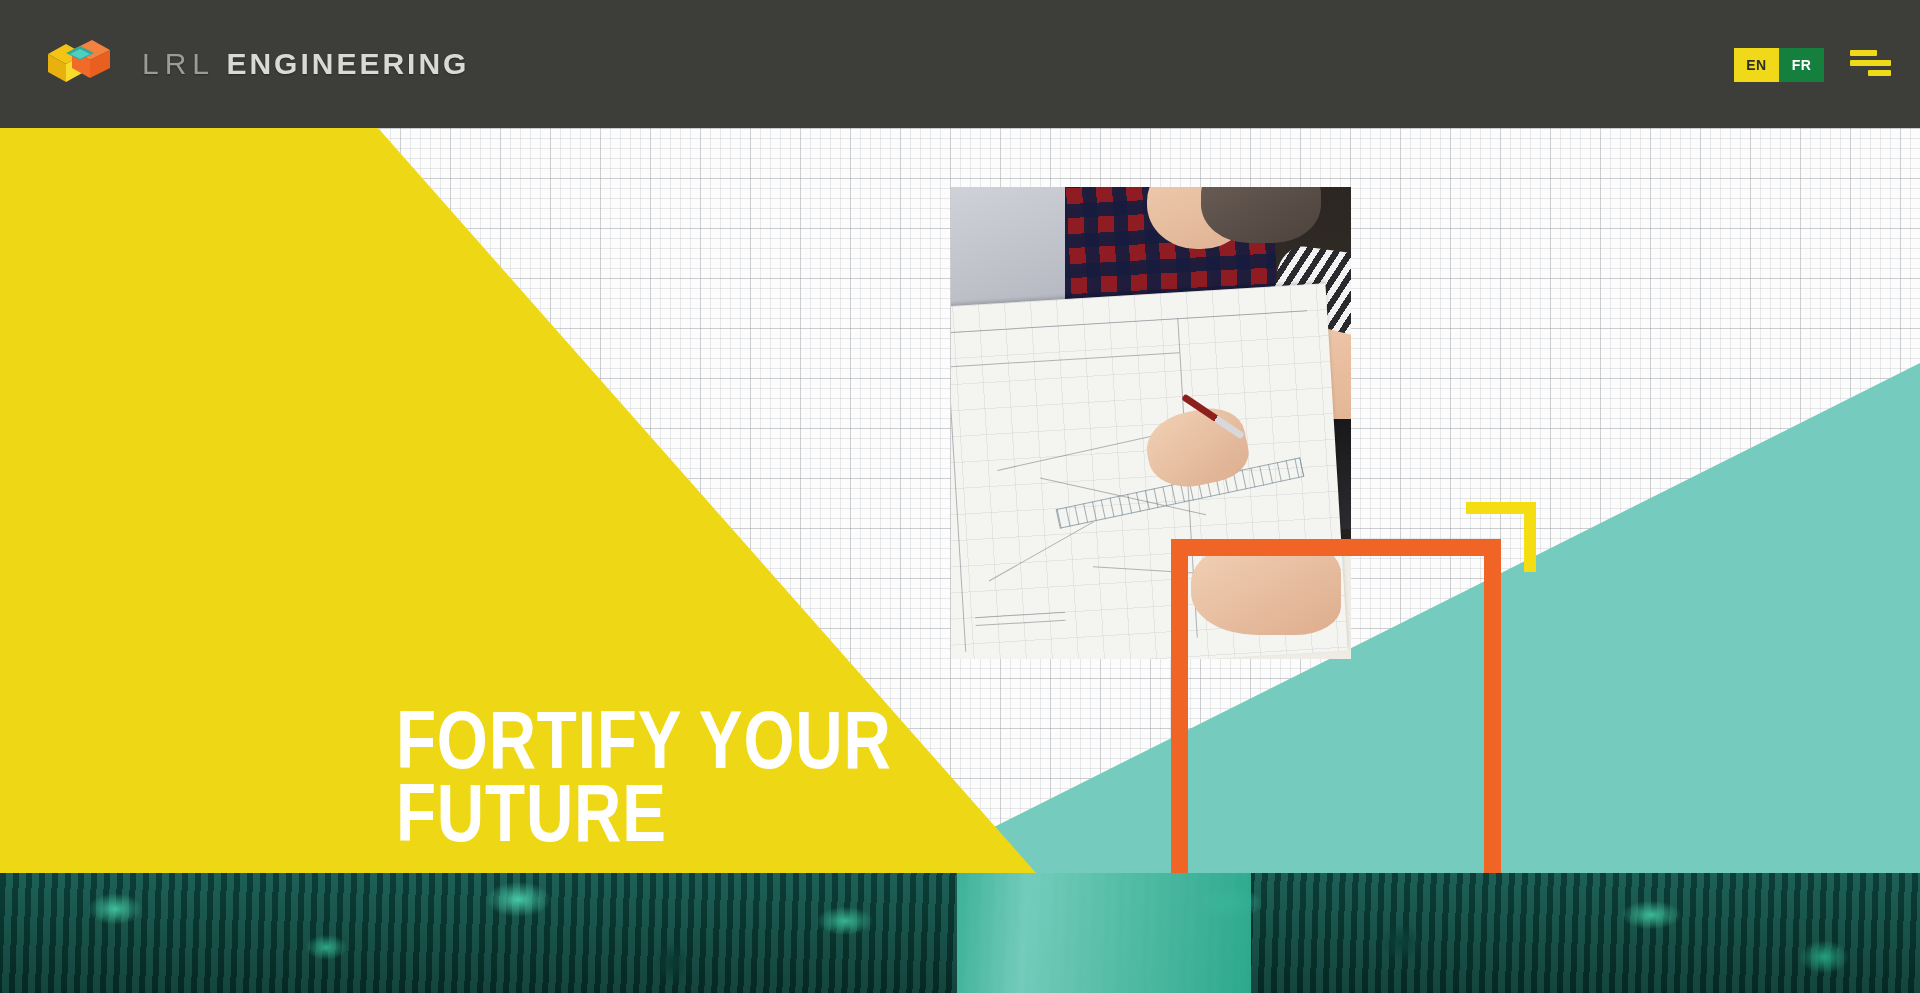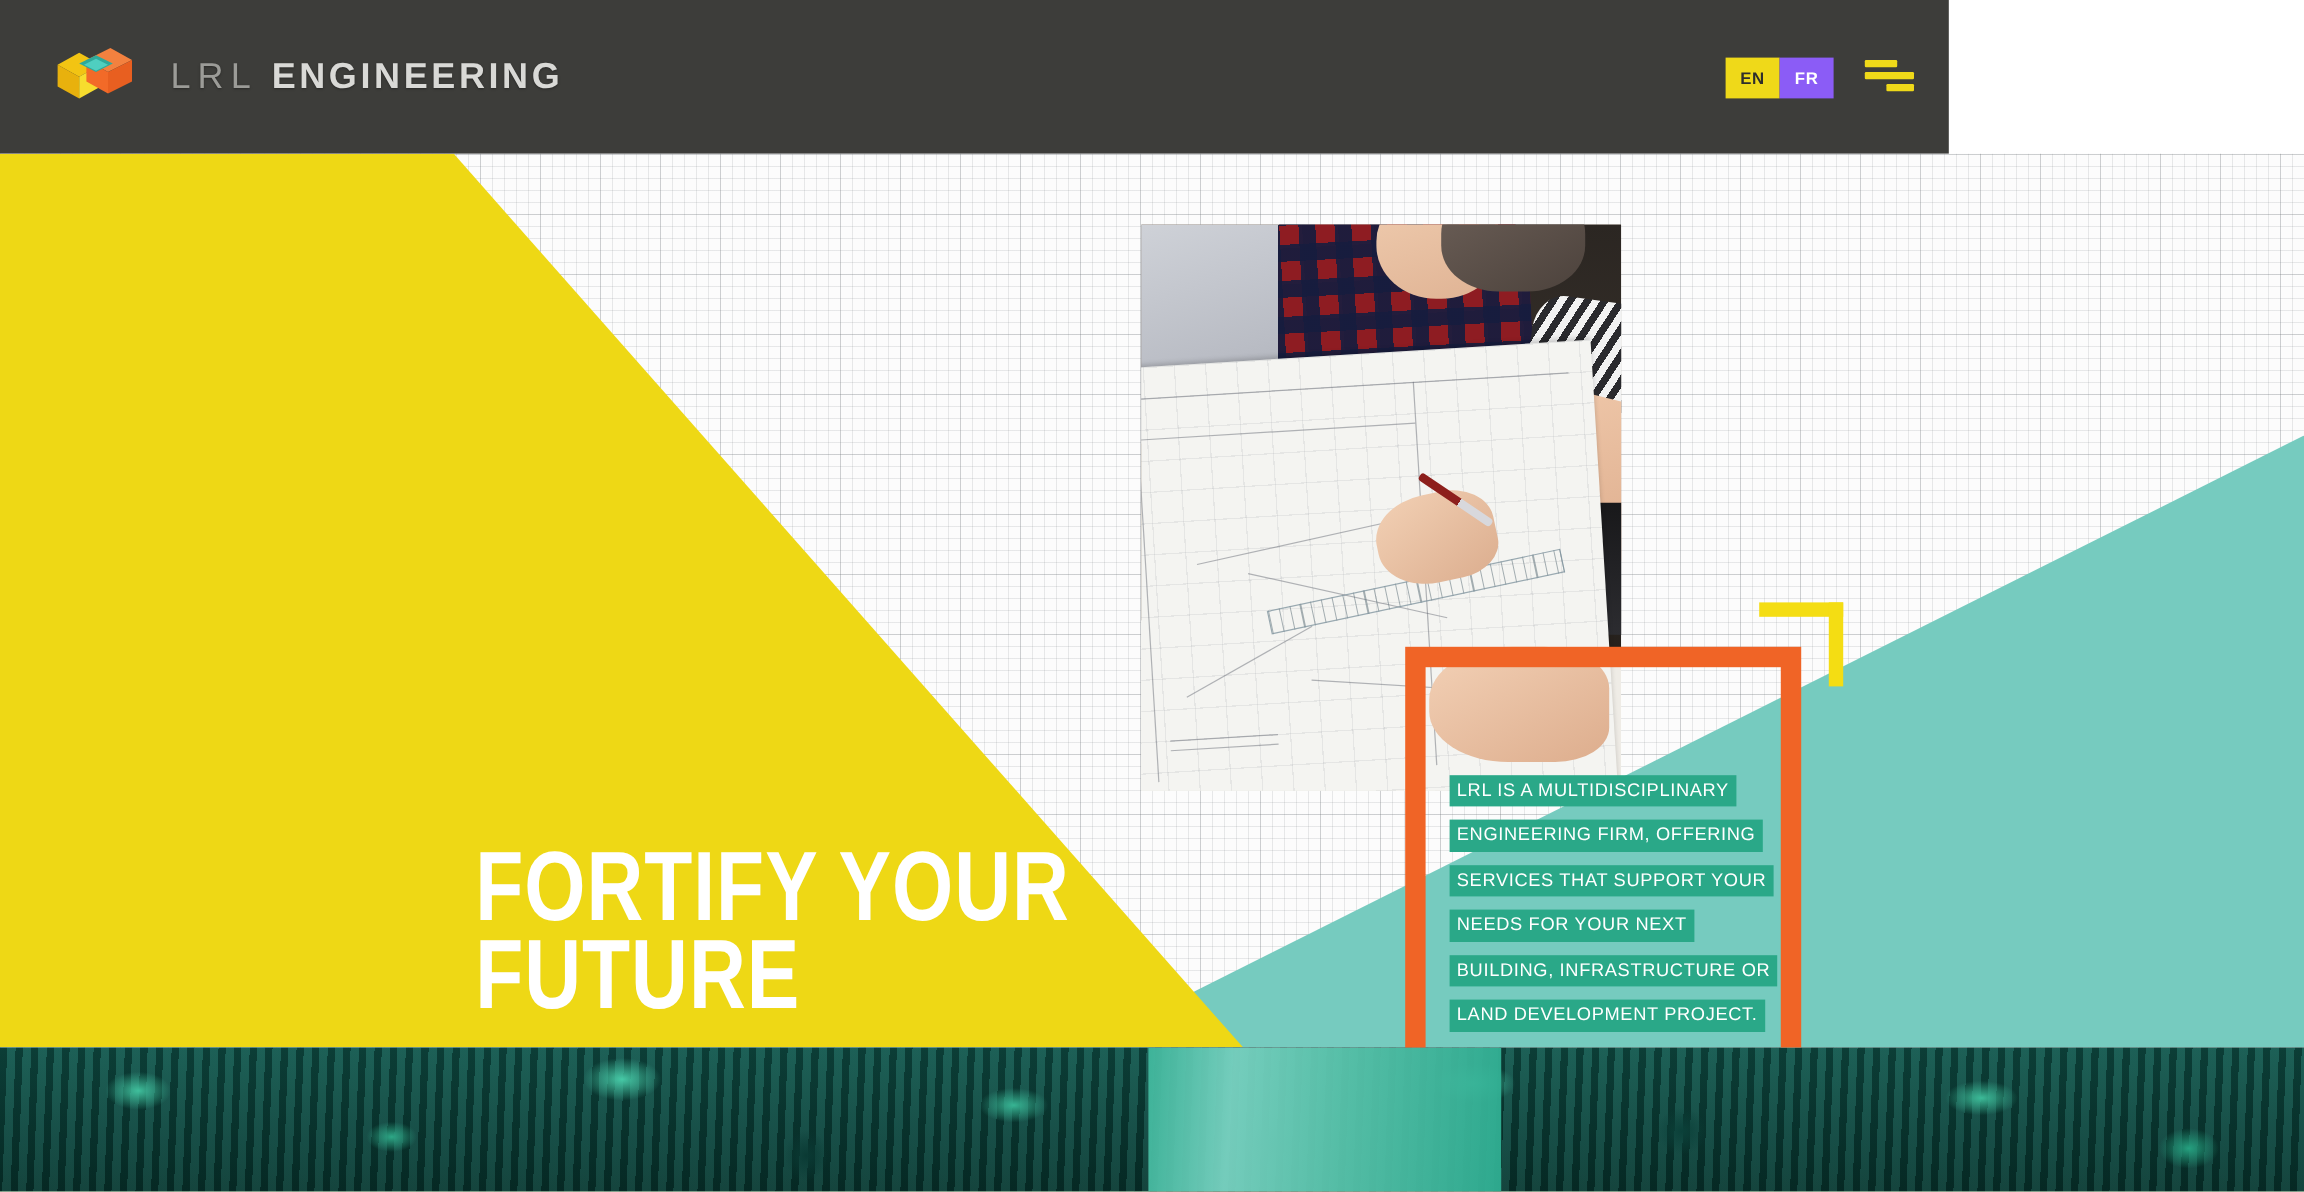--- a/index.html
+++ b/index.html
@@ -4,41 +4,41 @@
 <title>LRL Engineering</title>
 <style>
   * { margin:0; padding:0; box-sizing:border-box; }
   html,body { width:1920px; height:993px; overflow:hidden; background:#fff;
               font-family:"Liberation Sans", sans-serif; }
 
   .page { position:relative; width:1920px; height:993px; overflow:hidden; }
 
   
   .header {
-    position:absolute; top:0; left:0; width:1624px; height:128px;
+    position:absolute; top:0; left:0; width:1920px; height:128px;
     background:#3d3d3a; z-index:60;
   }
   .brand { position:absolute; left:44px; top:30px; display:flex; align-items:center; }
 
   .logo-wrap { width:68px; height:68px; position:relative; }
 
   .brand-text {
     margin-left:30px; font-size:30px; font-weight:700; letter-spacing:3px;
     color:#d9d9d6; white-space:nowrap; line-height:1;
     text-shadow:0 1px 2px rgba(0,0,0,.35);
   }
   .brand-text .light { color:#9b9b97; font-weight:400; letter-spacing:6px; }
 
   .lang { position:absolute; right:96px; top:48px; display:flex; height:34px; }
   .lang-btn {
     width:45px; height:34px; display:flex; align-items:center; justify-content:center;
     font-size:14px; font-weight:700; letter-spacing:.5px; cursor:pointer; user-select:none;
   }
   .lang-en { background:#efd919; color:#2e2e2c; }
-  .lang-fr { background:#8b5cf6; color:#ffffff; }
+  .lang-fr { background:#15803d; color:#ffffff; }
 
   .burger { position:absolute; right:28px; top:50px; width:44px; height:30px; cursor:pointer; }
   .burger span { position:absolute; height:6px; background:#efd919; border-radius:1px; display:block; }
   .burger .b1 { top:0;  left:2px;  width:27px; }
   .burger .b2 { top:10px; left:2px; width:41px; }
   .burger .b3 { top:20px; left:20px; width:23px; }
 
   
   .hero {
     position:absolute; top:128px; left:0; width:1920px; height:745px;
@@ -276,28 +276,20 @@
       <i class="v"></i>
     </div>
 
     <div class="orange-frame"></div>
 
     <h1 class="headline">
       <span class="headline-line">FORTIFY YOUR</span>
       <span class="headline-line">FUTURE</span>
     </h1>
 
-    <div class="lede">
-      <span class="lede-line">LRL IS A MULTIDISCIPLINARY</span>
-      <span class="lede-line">ENGINEERING FIRM, OFFERING</span>
-      <span class="lede-line">SERVICES THAT SUPPORT YOUR</span>
-      <span class="lede-line">NEEDS FOR YOUR NEXT</span>
-      <span class="lede-line">BUILDING, INFRASTRUCTURE OR</span>
-      <span class="lede-line">LAND DEVELOPMENT PROJECT.</span>
-    </div>
 
   </section>
 
   <section class="bottom">
     <div class="rock"></div>
     <div class="rock-band"></div>
   </section>
 
 </div>
 

